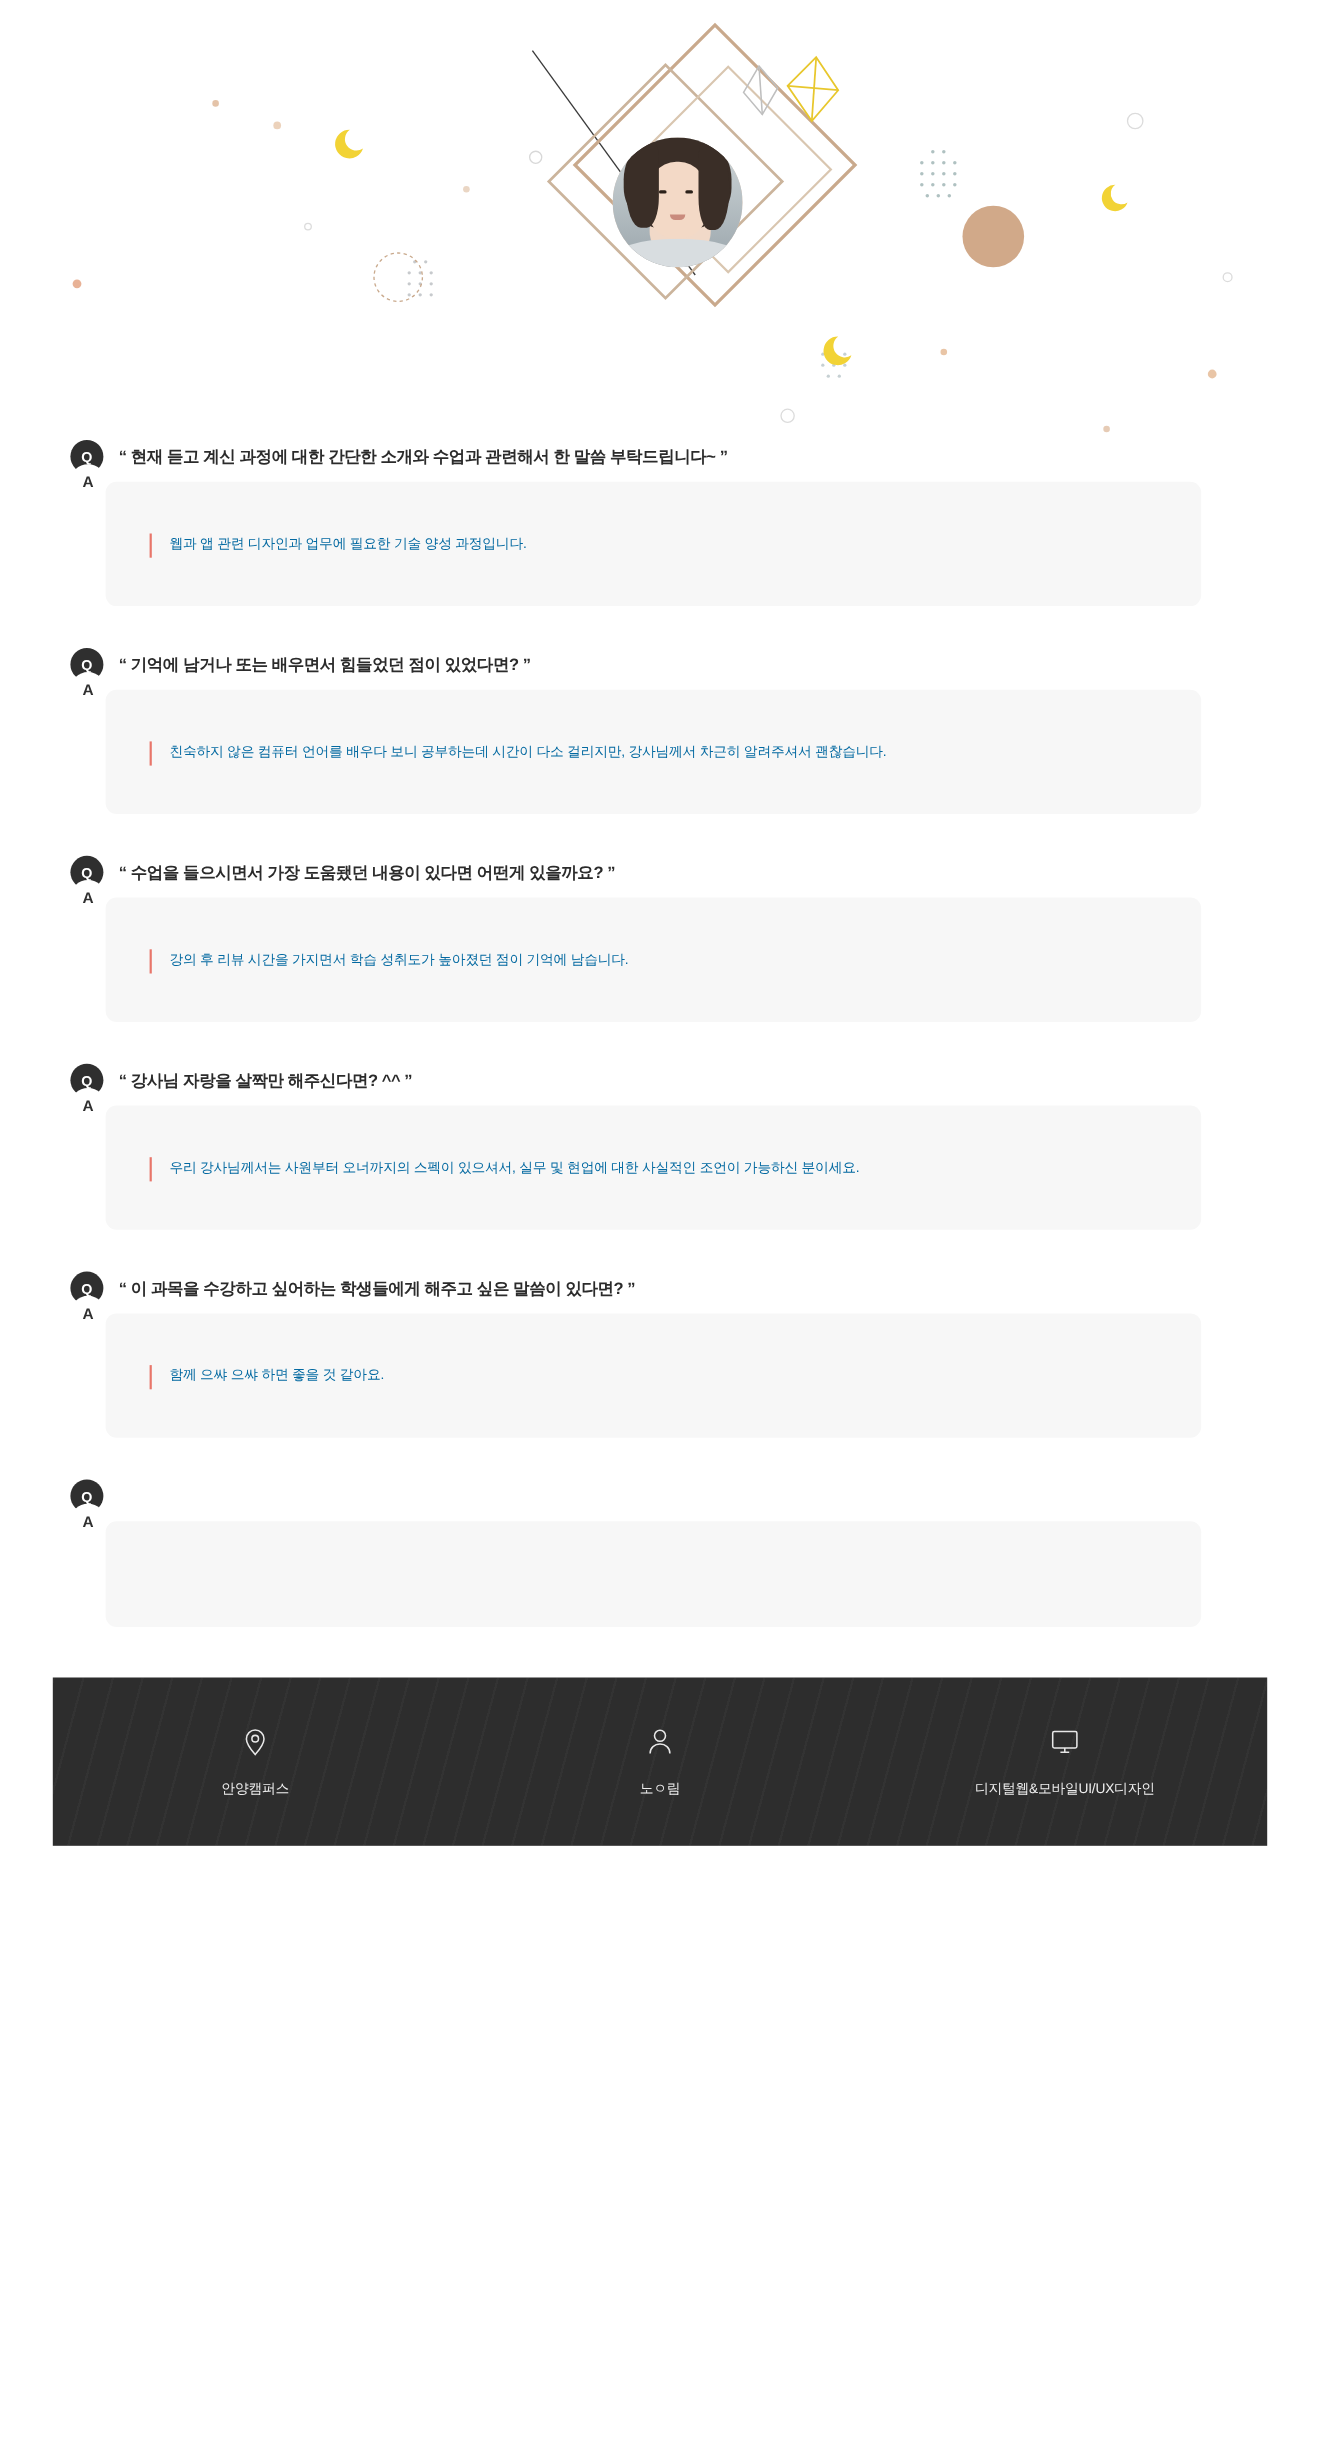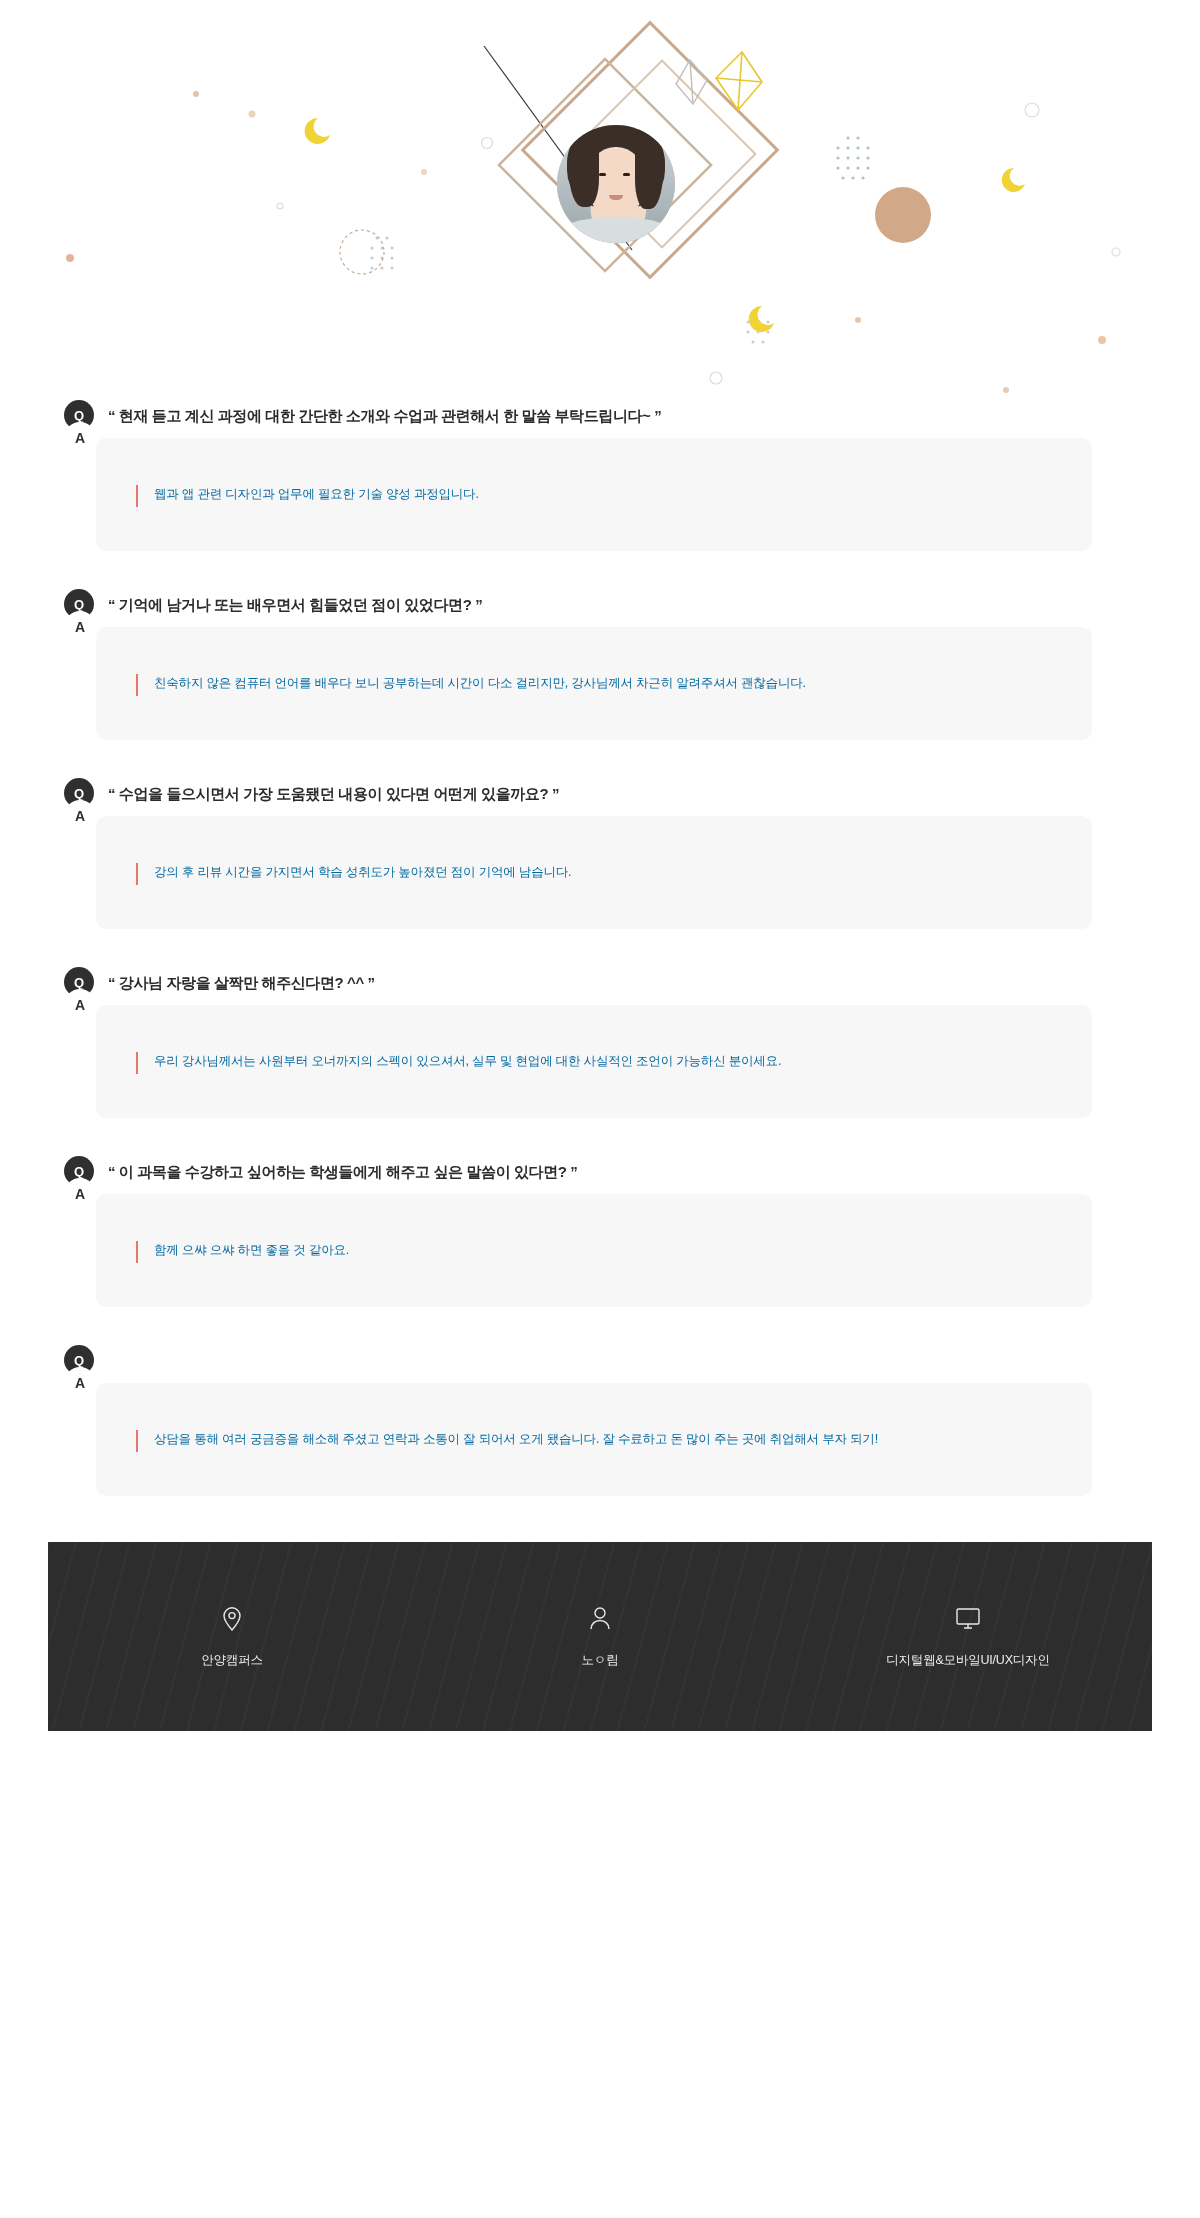--- a/index.html
+++ b/index.html
@@ -165,21 +165,21 @@
     font-size: 12.5px;
     line-height: 1.7;
     color: #0369a1;
     letter-spacing: -0.2px;
   }
 
   
   .footer {
     position: relative;
     margin: 46px 48px 0 48px;
-    height: 189px;
+    height: 153px;
     background: #2d2d2d;
     overflow: hidden;
     display: flex;
     align-items: center;
   }
   .footer-stripes {
     position: absolute;
     inset: 0;
     background: repeating-linear-gradient(
       105deg,
@@ -387,24 +387,20 @@
         </div>
       </div>
     </div>
 
     <div class="qa-block">
       <div class="q-row">
         <div class="badge-q">Q</div>
       </div>
       <div class="a-wrap">
         <div class="badge-a">A</div>
-        <div class="a-body">
-          <div class="a-bar"></div>
-          <div class="a-text">상담을 통해 여러 궁금증을 해소해 주셨고 연락과 소통이 잘 되어서 오게 됐습니다. 잘 수료하고 돈 많이 주는 곳에 취업해서 부자 되기!</div>
-        </div>
       </div>
     </div>
 
   </div>
 
   <div class="footer">
     <div class="footer-stripes"></div>
     <div class="footer-cols">
 
       <div class="footer-col">

